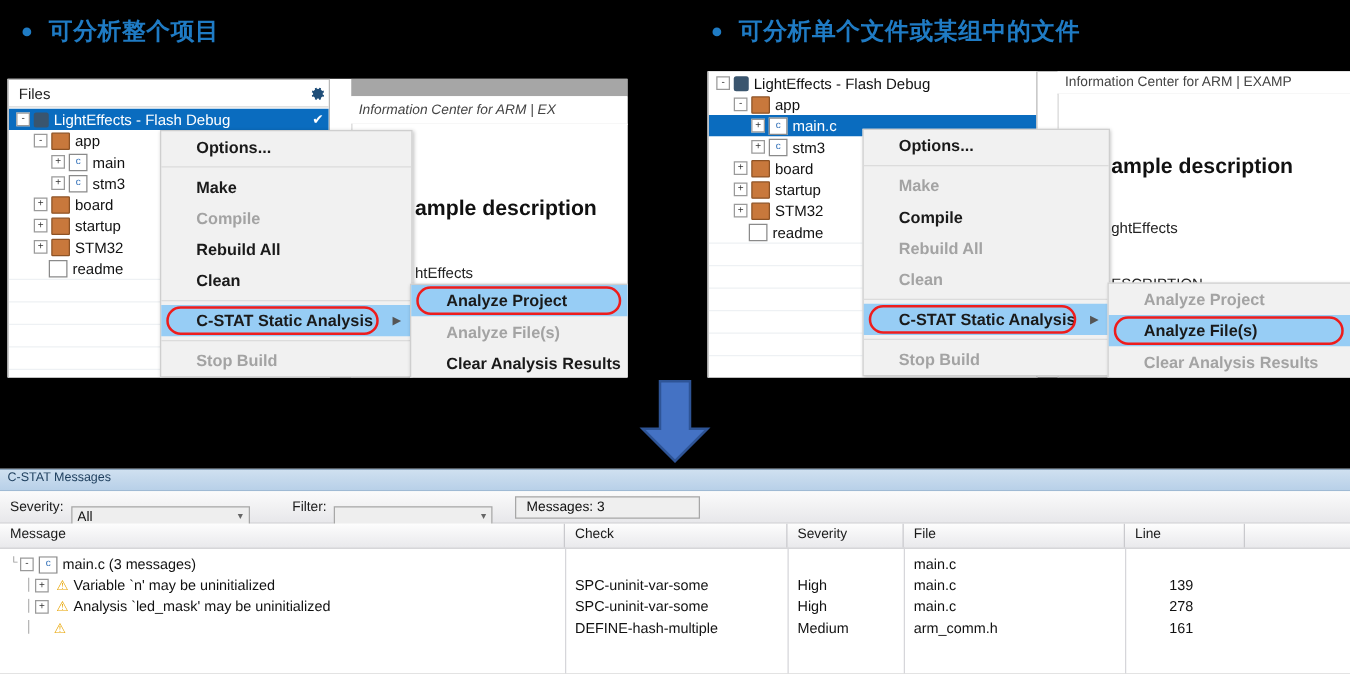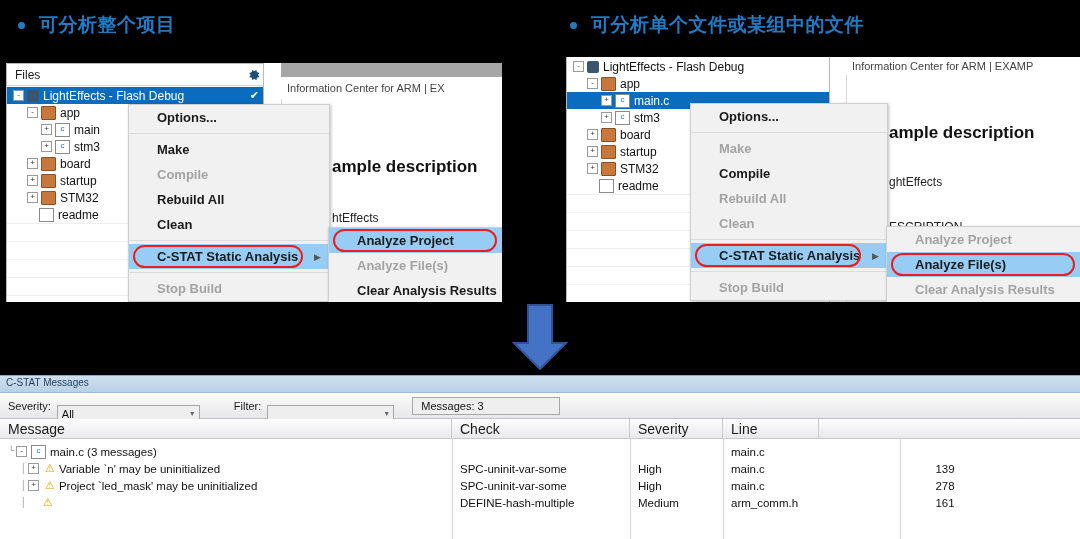--- a/index.html
+++ b/index.html
@@ -74,21 +74,21 @@
   .lbl{font-size:11px;color:#1a1a1a;}
   .combo{height:16px;background:#eeeeee;border:1px solid #a7a7a7;
          display:flex;align-items:center;justify-content:space-between;
          padding:0 3px 0 4px;font-size:11px;color:#111;margin-top:16px;}
   .combo .cv{white-space:nowrap;overflow:hidden;}
   .caret{font-size:7px;color:#666;margin-left:4px;}
   .msgcount{height:16px;border:1px solid #a7a7a7;background:#efefef;
             display:flex;align-items:center;padding:0 8px;font-size:11px;color:#111;}
 
   #grid{position:relative;height:120px;background:#fff;}
-  #gridhead{height:19px;display:flex;font-size:14px;color:#1a1a1a;
+  #gridhead{height:19px;display:flex;font-size:11px;color:#1a1a1a;
             background:linear-gradient(#fdfdfd,#e9e9ec);border-bottom:1px solid #c9c9cd;}
   #gridhead .gh{padding:2px 0 0 8px;border-right:1px solid #c9c9cd;box-sizing:border-box;
                 white-space:nowrap;}
   .grow{display:flex;font-size:11.5px;color:#111;height:17px;align-items:center;}
   .gc{box-sizing:border-box;padding-left:8px;white-space:nowrap;overflow:hidden;}
   .gc.num{text-align:center;padding-right:14px;}
   .vline{position:absolute;top:19px;width:1px;background:#d6d6da;}
   .msgcell{display:flex;align-items:center;white-space:nowrap;}
   .warn{color:#e8a400;font-size:11px;margin:0 4px 0 2px;}
   .tline{color:#9a9a9a;font-size:10px;font-family:"Liberation Mono",monospace;}
@@ -103,21 +103,21 @@
   <span>可分析整个项目</span>
 </div>
 <div class="heading" id="head-right">
   <span class="bullet"></span>
   <span>可分析单个文件或某组中的文件</span>
 </div>
 
 <div class="shot" id="shot-left" style="left:6px;top:63px;width:496px;height:239px;">
 
   <div class="toolbar-grey" style="left:275px;top:0;width:221px;height:14px;"></div>
-  <div class="tabstrip" style="left:275px;top:14px;width:221px;height:22px;">
+  <div class="tabstrip" style="left:275px;top:14px;width:221px;height:22px;font-style:italic;">
     <span>Information Center for ARM | EX</span>
   </div>
   <div class="docbody" style="left:275px;top:36px;width:221px;height:203px;border-left:1px solid #d8d8d8;">
     <div class="doc-h1" style="position:absolute;left:50px;top:58px;">ample description</div>
     <div class="doc-t" style="position:absolute;left:50px;top:112px;">htEffects</div>
   </div>
 
   <div class="files-panel" style="left:0;top:0;width:256px;height:239px;">
     <div class="files-head">
       <span>Files</span>
@@ -359,20 +359,21 @@
       <span class="caret">▼</span>
     </div>
     <div class="msgcount" style="width:130px;margin-left:12px;">Messages: 3</div>
   </div>
 
   <div id="grid">
     <div id="gridhead">
         <div class="gh" style="width: 452px;">Message</div>
         <div class="gh" style="width: 178px;">Check</div>
         <div class="gh" style="width: 93px;">Severity</div>
+        <div class="gh" style="width: 177px;">File</div>
         <div class="gh" style="width: 96px;">Line</div>
       </div>
     <div class="vline" style="left:452px;height:101px;"></div>
     <div class="vline" style="left:630px;height:101px;"></div>
     <div class="vline" style="left:723px;height:101px;"></div>
     <div class="vline" style="left:900px;height:101px;"></div>
     <div id="gridbody" style="padding-top:4px;">
         <div class="grow">
           <div class="gc msgcell" style="width: 452px;">
             <span class="tline" style="margin-right: 2px;">└</span>
@@ -395,21 +396,21 @@
           <div class="gc" style="width: 178px;">SPC-uninit-var-some</div>
           <div class="gc" style="width: 93px;">High</div>
           <div class="gc" style="width: 177px;">main.c</div>
           <div class="gc num" style="width: 96px;">139</div>
         </div>
         <div class="grow">
           <div class="gc msgcell" style="width: 452px;">
             <span class="tline" style="margin-right: 2px;">&nbsp;&nbsp;│</span>
             <span class="plus">+</span>
             <span class="warn">⚠</span>
-            <span>Project `led_mask' may be uninitialized</span>
+            <span>Analysis `led_mask' may be uninitialized</span>
           </div>
           <div class="gc" style="width: 178px;">SPC-uninit-var-some</div>
           <div class="gc" style="width: 93px;">High</div>
           <div class="gc" style="width: 177px;">main.c</div>
           <div class="gc num" style="width: 96px;">278</div>
         </div>
         <div class="grow">
           <div class="gc msgcell" style="width: 452px;">
             <span class="tline" style="margin-right: 2px;">&nbsp;&nbsp;│</span>
             <span style="display: inline-block; width: 13px;"></span>

